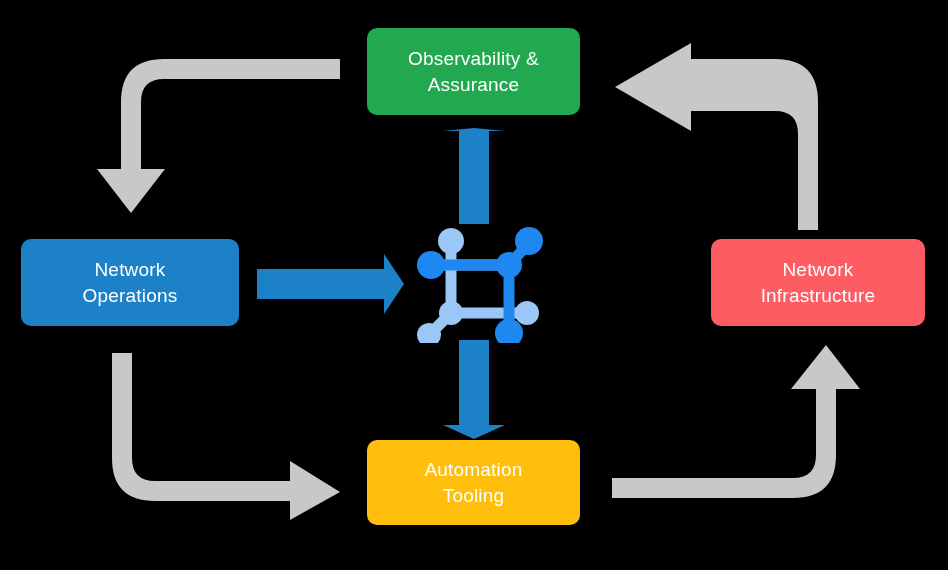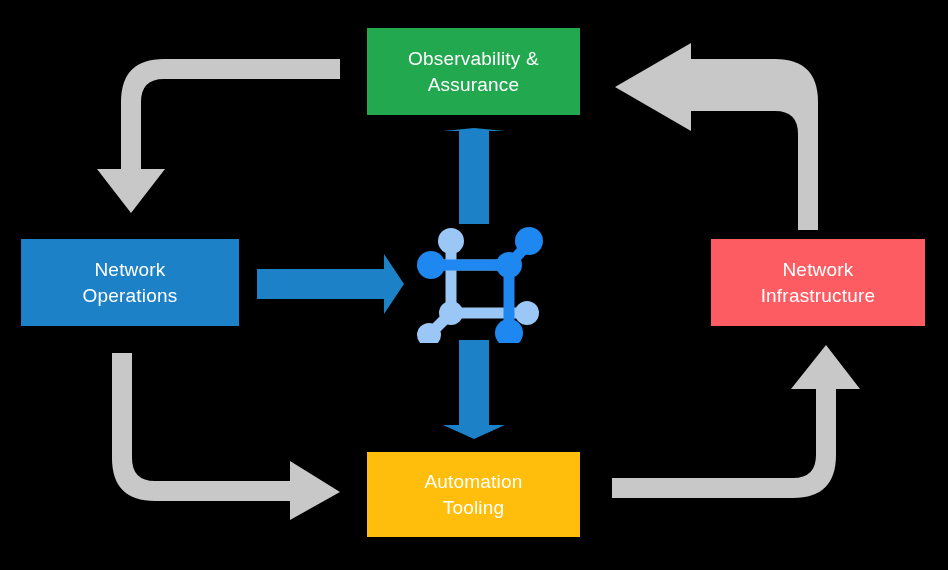--- a/index.html
+++ b/index.html
@@ -14,21 +14,21 @@
     font-family: "Liberation Sans", sans-serif;
   }
   #canvas {
     position: relative;
     width: 948px;
     height: 570px;
     background: #000000;
   }
   .node-box {
     position: absolute;
-    border-radius: 0;
+    border-radius: 10px;
     display: flex;
     align-items: center;
     justify-content: center;
     text-align: center;
     color: #ffffff;
     font-size: 19px;
     line-height: 1.32;
     font-weight: 400;
     letter-spacing: 0.2px;
     white-space: pre-line;
@@ -41,21 +41,21 @@
   }
   #box-operations {
     left: 21px; top: 239px; width: 218px; height: 87px;
     background: #1C81C6;
   }
   #box-infrastructure {
     left: 711px; top: 239px; width: 214px; height: 87px;
     background: #FD5C62;
   }
   #box-automation {
-    left: 367px; top: 452px; width: 213px; height: 85px;
+    left: 367px; top: 440px; width: 213px; height: 85px;
     background: #FFBE0B;
   }
   .svg-layer {
     position: absolute;
     left: 0; top: 0;
     width: 948px;
     height: 570px;
     pointer-events: none;
   }
   .hub {

